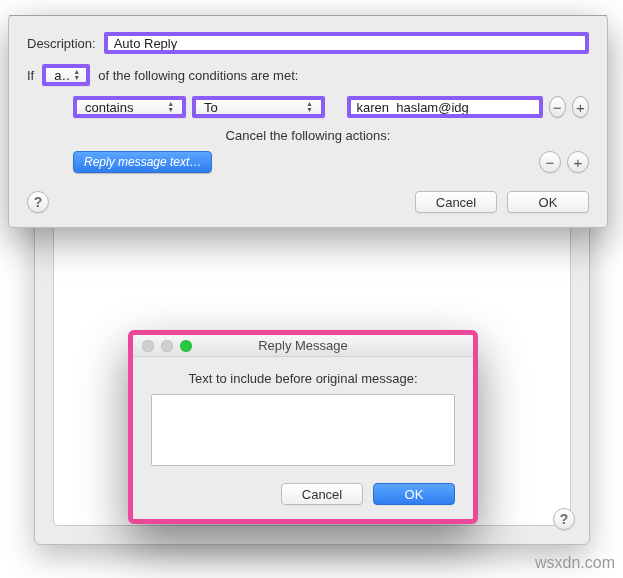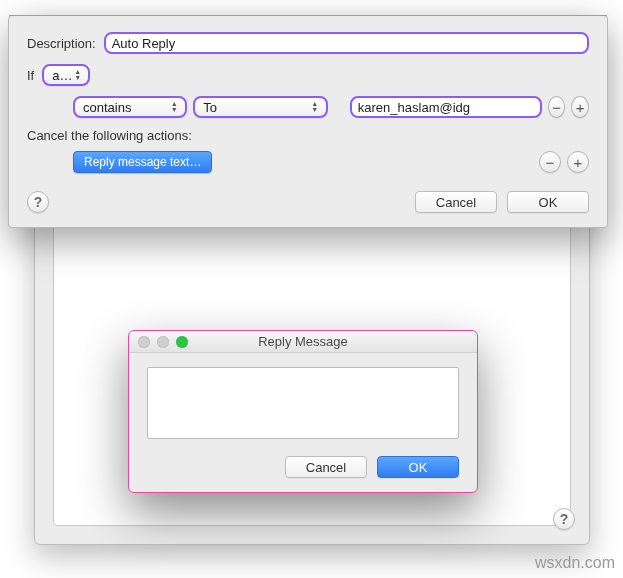--- a/index.html
+++ b/index.html
@@ -96,23 +96,23 @@
       border-radius:4px;
       box-shadow: 0 14px 36px rgba(0,0,0,0.35);
       padding: 16px 18px 14px;
       z-index: 50;
     }
     .sheet::before {
       
       content:""; position:absolute; left:0; right:0; top:-1px; height:1px; background:#a0a0a0;
     }
     .rowline { display:flex; align-items:center; gap:8px; margin-bottom:10px; }
-    .lbl { color:#333; }
+    .lbl { color:#333;text-align:center; }
     input[type="text"].field, .select, textarea.field {
-      background:#fff; border:2px solid #8b5cf6; border-radius:8px;
+      background:#fff; border:4px solid #8b5cf6; border-radius:2px;
       height:22px; padding:2px 6px; font:inherit; color:#222;
     }
     input[type="text"].field { flex:1; }
     .select {
       display:inline-flex; align-items:center; justify-content:space-between;
       padding:0 4px 0 8px; background:linear-gradient(#ffffff,#efefef);
       box-shadow:0 1px 0 rgba(0,0,0,.05);
     }
     .select .sel-text { white-space:nowrap; overflow:hidden; text-overflow:ellipsis; }
     .select .stepper { width:14px; display:flex; flex-direction:column; align-items:center; line-height:6px; color:#555;}
@@ -125,38 +125,39 @@
       display:flex; align-items:center; justify-content:center;
       font-size:15px; color:#555; box-shadow:0 1px 1px rgba(0,0,0,.08);
     }
     .pill-btn {
       height:22px; border-radius:4px; padding:4px 10px;
       display:inline-flex; align-items:center; gap:4px;
       background: linear-gradient(#5aa6ff,#2f7df0);
       color:#fff; font-size:12px;
       box-shadow:0 1px 1px rgba(0,0,0,.2);
       border:1px solid #2f6fd8;
+      font-style:italic;
     }
     .sheet-buttons { display:flex; justify-content:flex-end; gap:10px; margin-top:6px;}
     .mac-btn {
       min-width:82px; height:22px; border-radius:4px;
       border:1px solid #bcbcbc; background:linear-gradient(#ffffff,#efefef);
       display:inline-flex; align-items:center; justify-content:center;
       font-size:13px; color:#333; box-shadow:0 1px 0 rgba(0,0,0,.05);
     }
     .mac-btn.primary {
       background:linear-gradient(#5aa6ff,#2f7df0); border-color:#2f6fd8; color:#fff;
     }
     .sheet .help-round { left:6px; bottom:10px; }
 
     
     .modal {
       position:absolute;
       left:128px; top:330px; width:350px;
-      background:#ececec; border:1px solid #ec4899; border-radius:6px;
+      background:#ececec; border:5px solid #ec4899; border-radius:6px;
       box-shadow:0 20px 48px rgba(0,0,0,.45);
       z-index:100;
     }
     .modal .titlebar { border-radius:6px 6px 0 0; background:linear-gradient(#f7f7f7,#e3e3e3);}
     .modal-body { padding:14px 18px 14px; }
     textarea.big {
       width:100%; height:72px; resize:none;
       background:#fff; border:1px solid #bcbcbc; border-radius:2px;
       font:inherit; padding:4px 6px; color:#222;
     }
@@ -278,20 +279,21 @@
     <span class="lbl">Description:</span>
     <input type="text" class="field" value="Auto Reply" style="">
   </div>
 
   <div class="rowline">
     <span class="lbl">If</span>
     <div class="select" style="width:48px">
       <span class="sel-text">any</span>
       <span class="stepper"></span>
     </div>
+    <span class="lbl">of the following conditions are met:</span>
   </div>
 
   <div class="cond-row">
     <div class="select" style="width:142px">
       <span class="sel-text">contains</span>
       <span class="stepper"></span>
     </div>
     <div class="select" style="width:168px">
       <span class="sel-text">To</span>
       <span class="stepper"></span>
@@ -338,20 +340,21 @@
 <div class="modal">
   <div class="titlebar">
     <div class="traffic">
       <div class="dot gray"></div>
       <div class="dot gray"></div>
       <div class="dot green"></div>
     </div>
     <div class="title">Reply Message</div>
   </div>
   <div class="modal-body">
+    <div class="lbl" style="margin-bottom:8px">Text to include before original message:</div>
     <textarea class="big" value="" style=""></textarea>
     <div class="modal-buttons">
       <div class="mac-btn">
         <span>Cancel</span>
       </div>
       <div class="mac-btn primary">
         <span>OK</span>
       </div>
     </div>
   </div>

